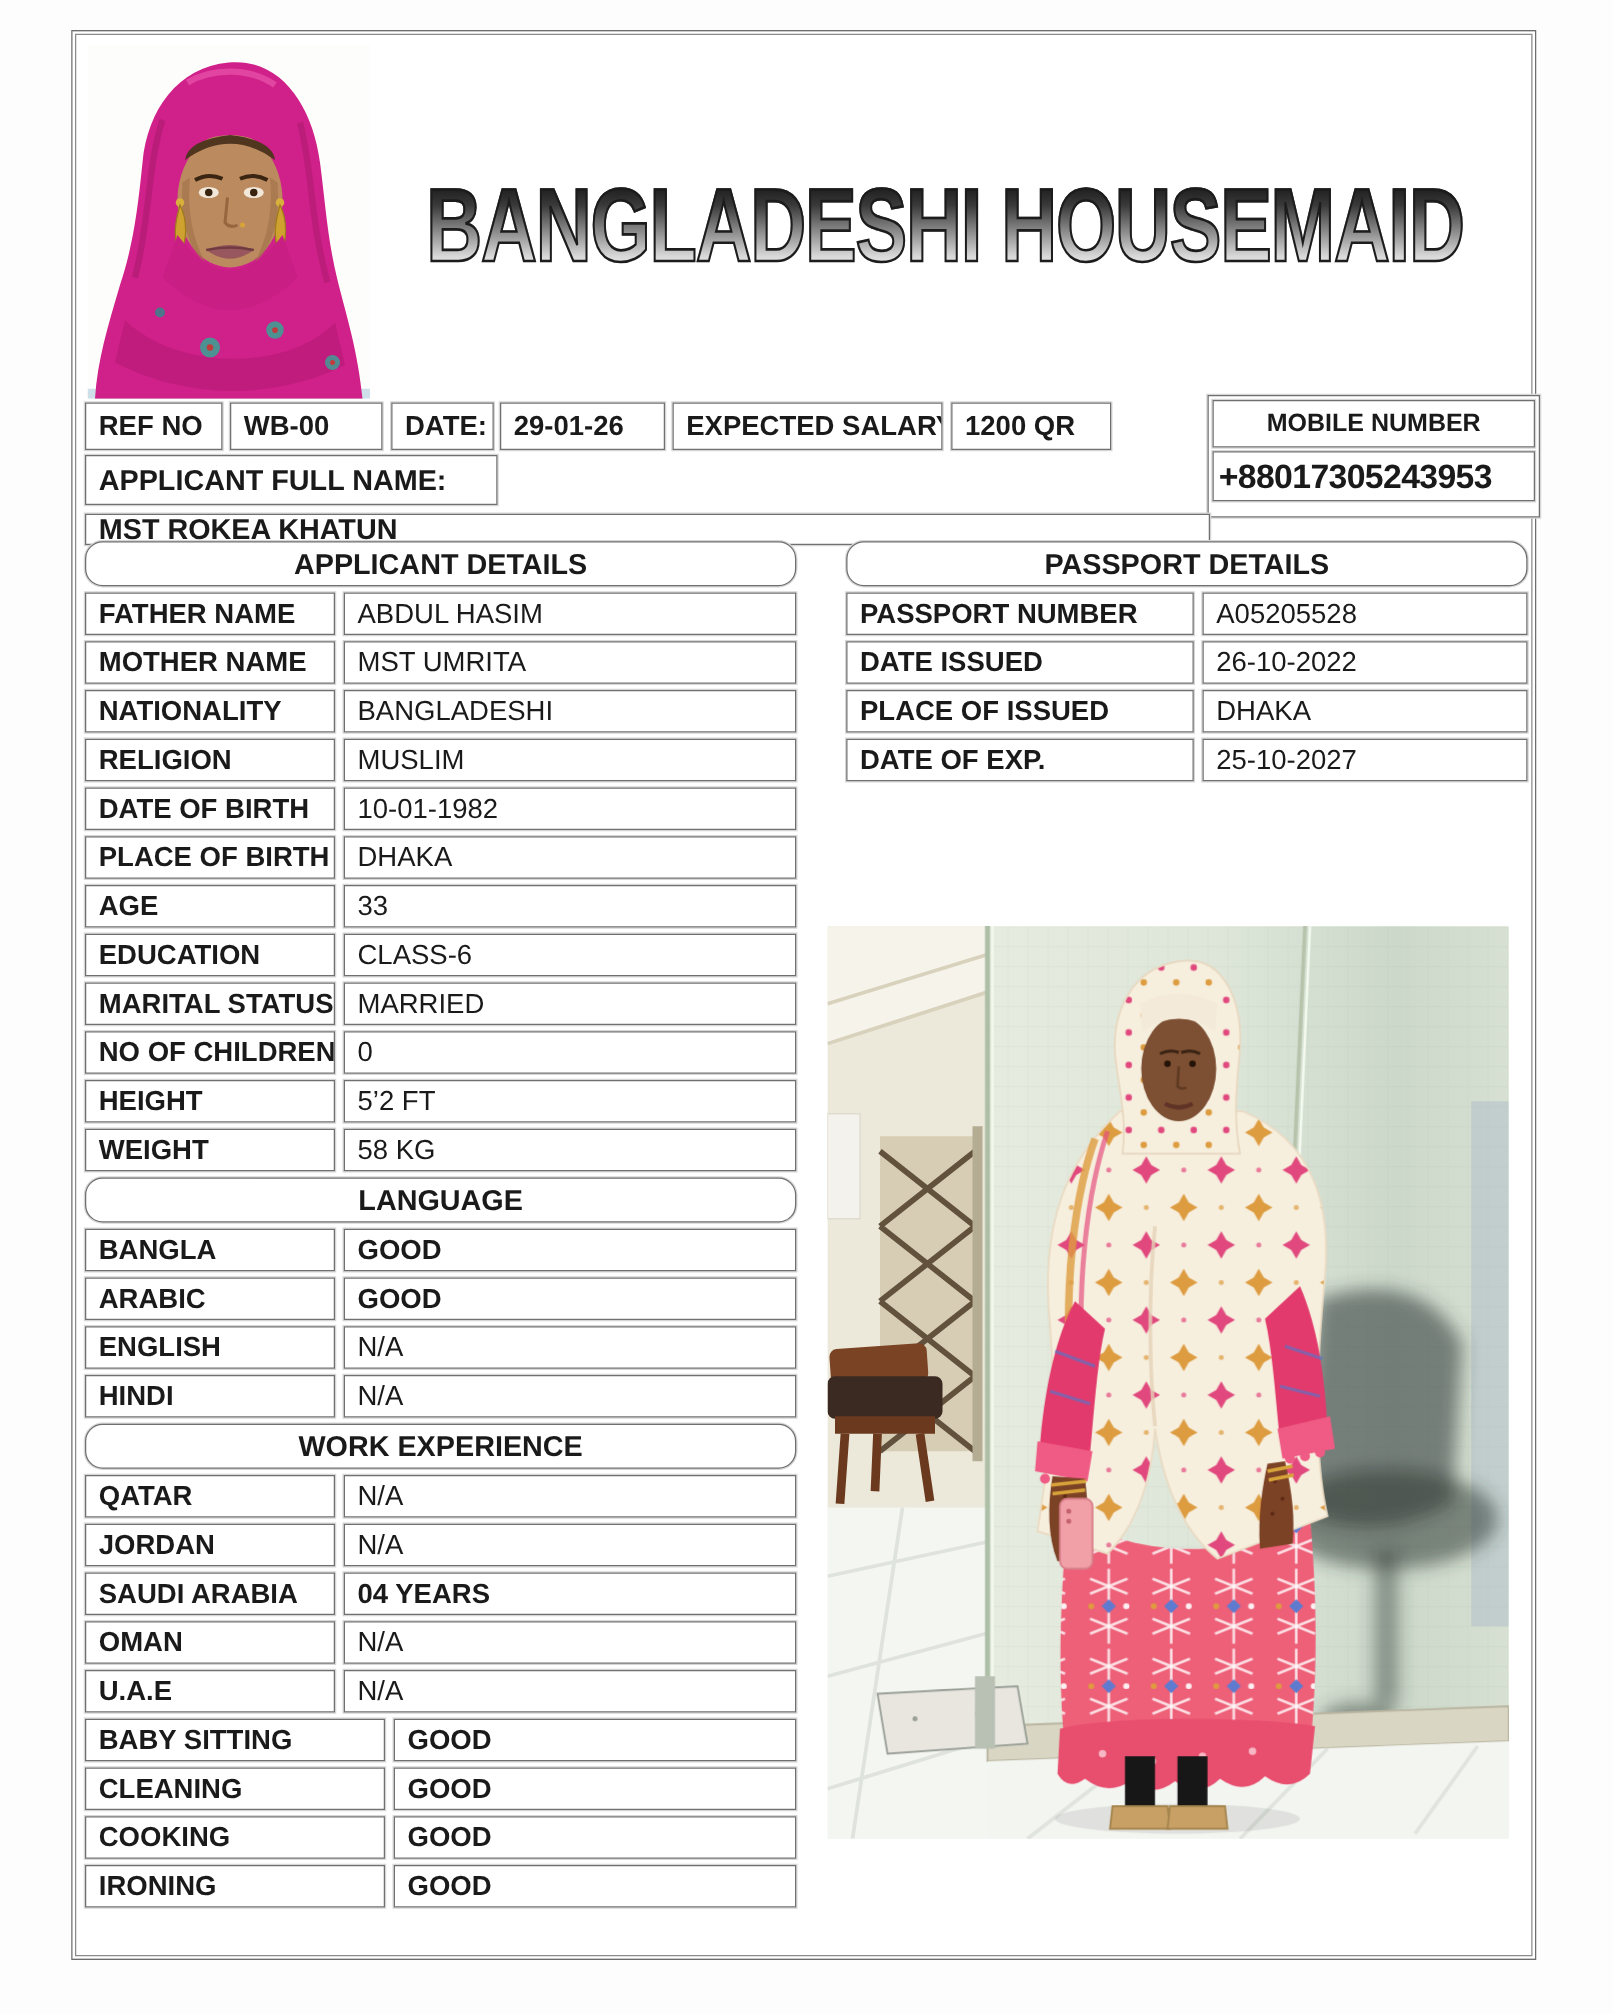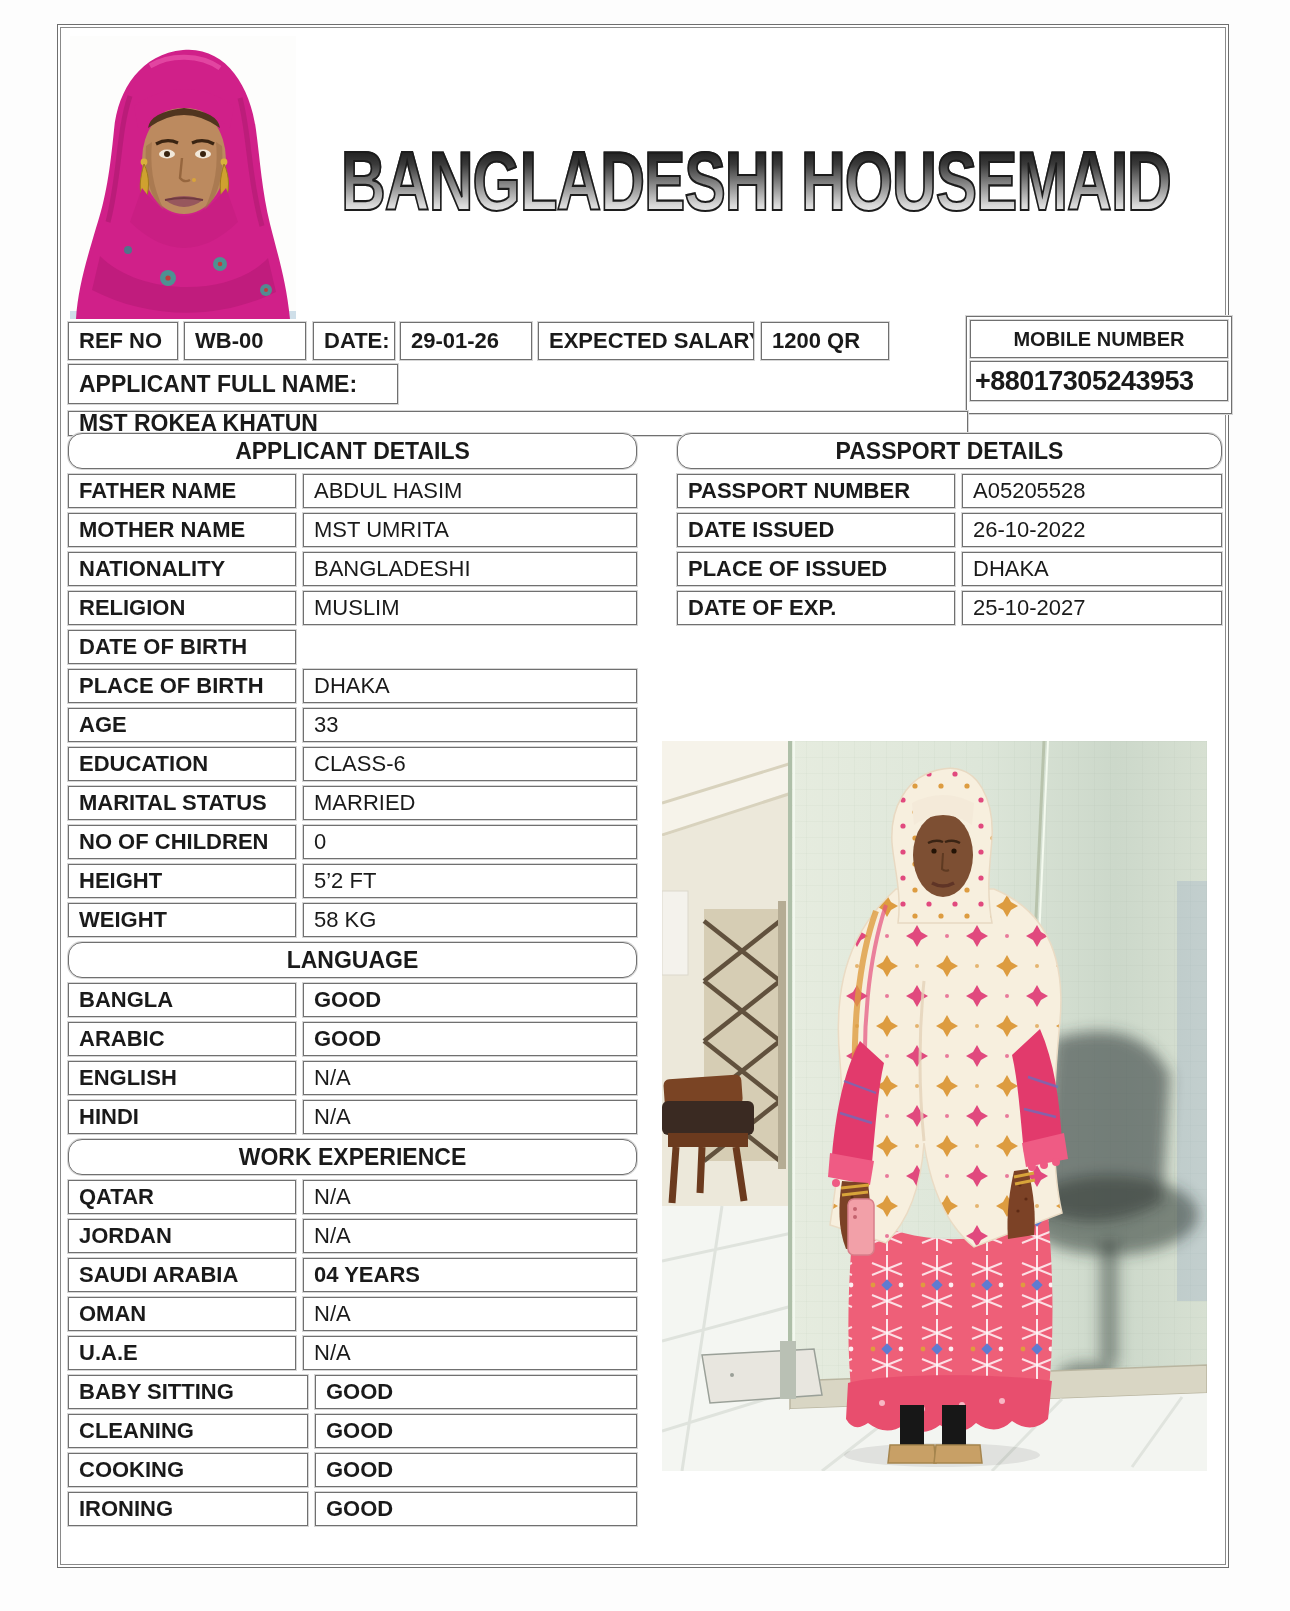--- a/index.html
+++ b/index.html
@@ -20,21 +20,21 @@
     font-size:22px;line-height:1;white-space:nowrap;overflow:hidden;
   }
   .bold{font-weight:bold;}
   .bold-value{font-weight:bold;}
   .hcell{position:absolute;height:38px;}
   
   .tbl{position:absolute;}
   .sec-header{height:36px;margin-bottom:5px;font-weight:bold;justify-content:center;font-size:23px;border-radius:14px;}
   .row{display:flex;gap:7px;margin-bottom:5px;}
   .row .cell{height:34px;}
-  .label-cell{width:228px;flex:none;font-weight:bold;}
+  .label-cell{width:200px;flex:none;font-weight:bold;}
   .value-cell{flex:1;}
   .skills .label-cell{width:240px;}
   .skills{margin-top:3px;}
   
   .title-wrap{
     position:absolute;left:330px;top:122px;width:852px;height:118px;
     display:flex;align-items:center;justify-content:center;
   }
   .title-text{
     font-weight:bold;font-size:62px;letter-spacing:-1px;white-space:nowrap;
@@ -152,20 +152,21 @@
         <div class="cell value-cell">BANGLADESHI</div>
       </div>
 
       <div class="row">
         <div class="cell label-cell">RELIGION</div>
         <div class="cell value-cell">MUSLIM</div>
       </div>
 
       <div class="row">
         <div class="cell label-cell">DATE OF BIRTH</div>
+        <div class="cell value-cell">10-01-1982</div>
       </div>
 
       <div class="row">
         <div class="cell label-cell">PLACE OF BIRTH</div>
         <div class="cell value-cell">DHAKA</div>
       </div>
 
       <div class="row">
         <div class="cell label-cell">AGE</div>
         <div class="cell value-cell">33</div>

